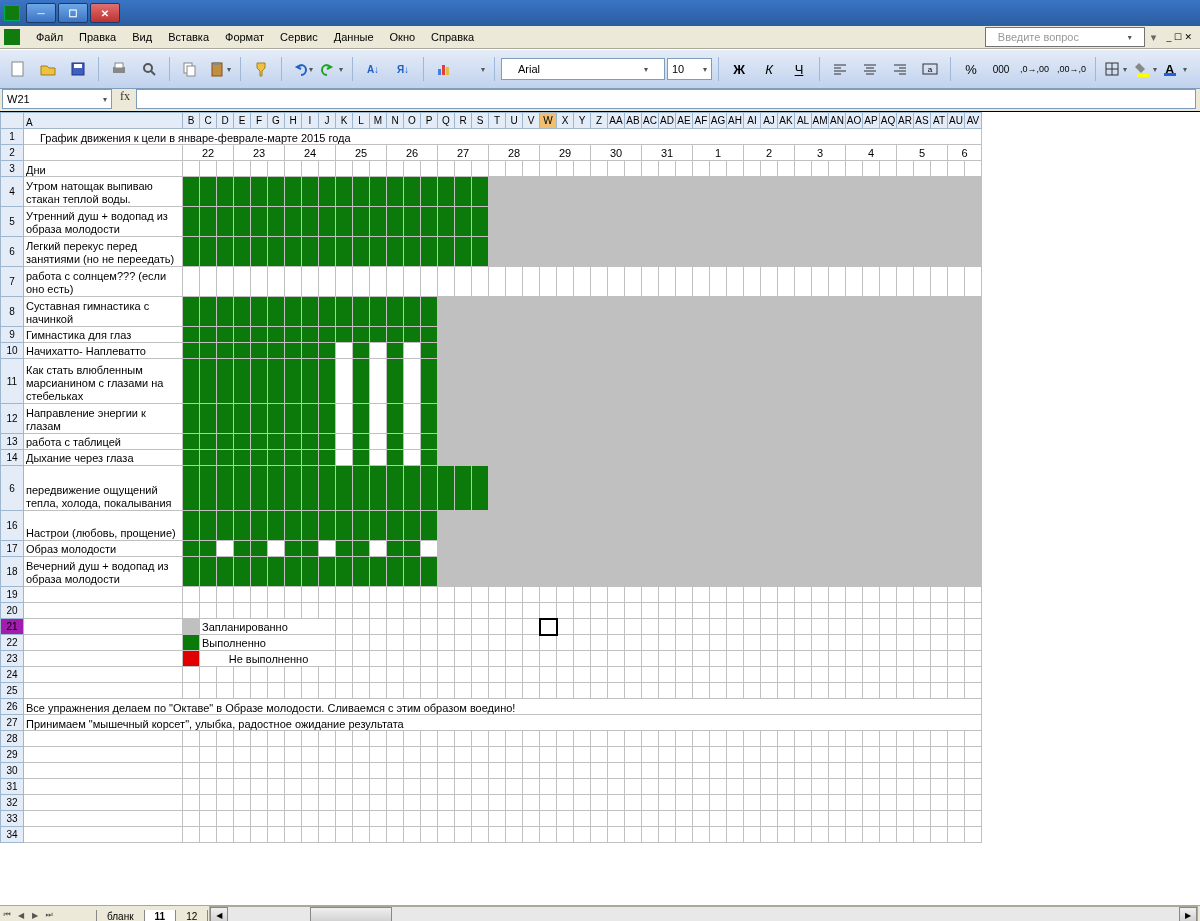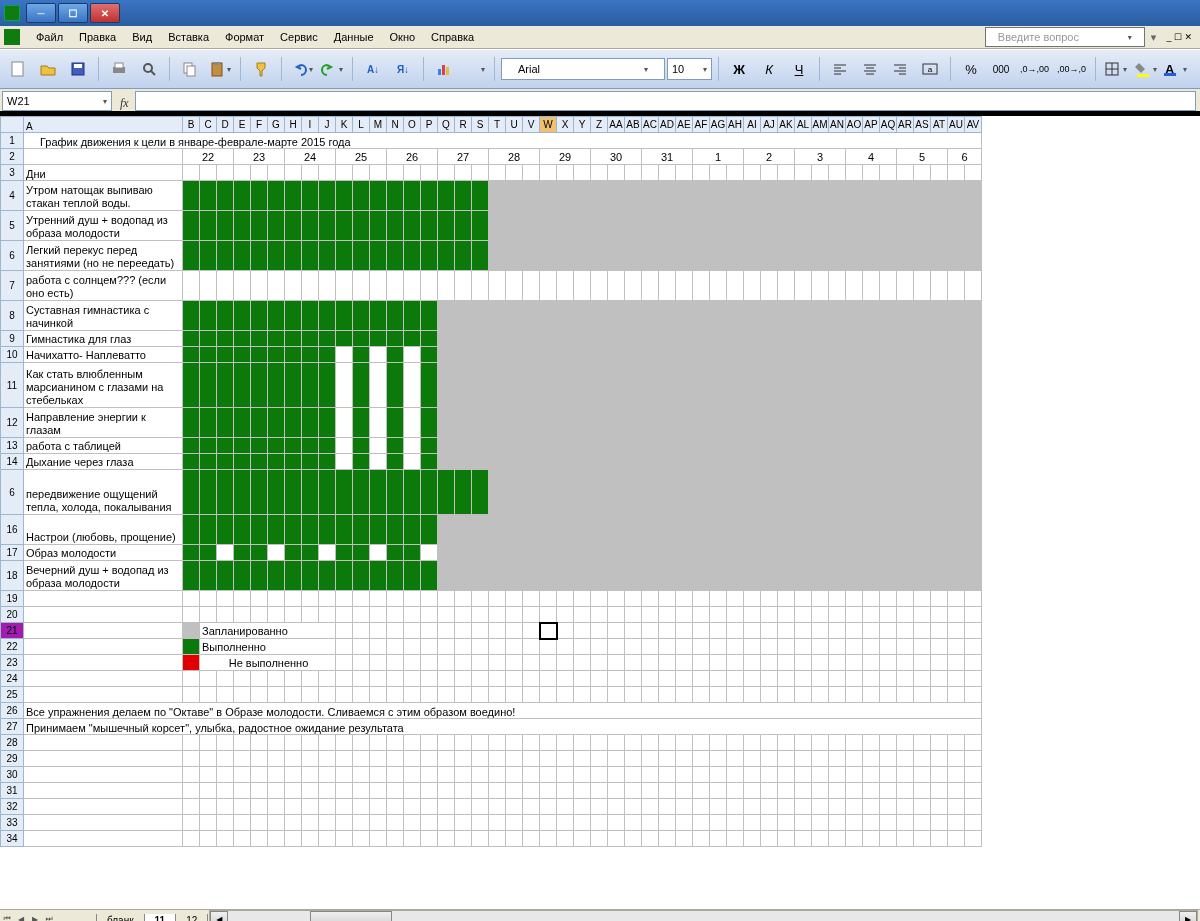--- a/index.html
+++ b/index.html
@@ -12,23 +12,23 @@
 .menubar{height:22px;background:#ece9d8;display:flex;align-items:center;padding:0 4px;border-bottom:1px solid #aca899}
 .menubar .micon{width:16px;height:16px;background:#107c10;margin-right:8px}
 .menubar span{padding:2px 8px;cursor:default}
 .menubar .askbox{margin-left:auto;width:150px;height:18px;border:1px solid #737373;background:#fff;color:#999;padding:0 4px;display:flex;align-items:center}
 .toolbar{height:38px;background:linear-gradient(#e4ecf7,#c1d2ee);border-top:1px solid #fff;border-bottom:1px solid #7f9db9;display:flex;align-items:center;padding:0 4px;gap:2px}
 .tbtn{min-width:22px;height:22px;display:flex;align-items:center;justify-content:center;border:1px solid transparent;border-radius:2px;padding:0 2px}
 .sep{width:1px;height:24px;background:#a0b8d8;margin:0 4px}
 .fontbox{width:130px;height:20px;border:1px solid #7f9db9;background:#fff;padding:0 16px;display:flex;align-items:center}
 .sizebox{width:35px;height:20px;border:1px solid #7f9db9;background:#fff;padding:0 4px;display:flex;align-items:center}
 .ddarr{margin-left:auto;font-size:8px;color:#555}
-.namebox-row{height:22px;background:#ece9d8;border-bottom:5px solid #000000;display:flex;align-items:flex-end}
+.namebox-row{height:22px;background:#ece9d8;border-bottom:1px solid #000000;display:flex;align-items:flex-start}
 .namebox{width:100px;height:18px;border:1px solid #7f9db9;background:#fff;margin:0 2px;padding:0 4px;display:flex;align-items:center;font-size:11px}
-.fxlabel{font-style:italic;font-family:'Times New Roman';font-size:12px;padding:0 6px;color:#333}
+.fxlabel{font-family:'Times New Roman';font-size:12px;padding:0 6px;color:#333}
 .fxbar{flex:1;height:18px;border:1px solid #7f9db9;background:#fff;margin-right:4px}
 .grid-area{position:relative;background:#fff;height:793px;overflow:hidden}
 table{border-collapse:collapse;table-layout:fixed}
 th,td{border:1px solid #c0c0c0;height:15px;padding:0;font-size:11px;font-family:Arial;overflow:hidden;white-space:nowrap}
 th{background:#e4ecf7;border-color:#9eb6ce;font-weight:normal;text-align:center;font-size:10px}
 th.sel{background:#f0c070}
 .rowh{width:22px;text-align:center;background:#e4ecf7;border-color:#9eb6ce;font-size:10px}
 .rowh.sel{background:#a21caf}
 .colA{width:156px;text-align:left;padding-left:2px;vertical-align:bottom}
 .nc{width:16px}

